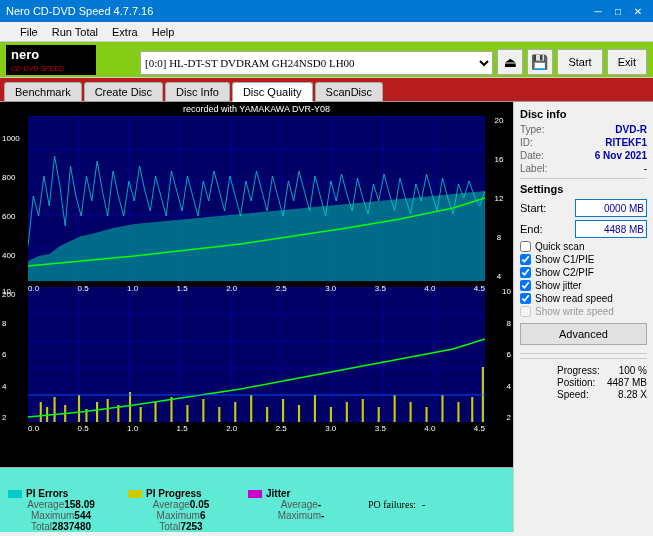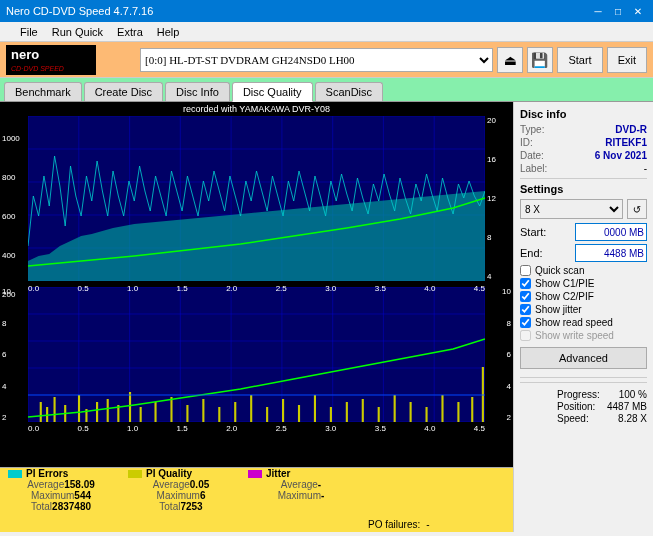--- a/index.html
+++ b/index.html
@@ -47,24 +47,24 @@
       gap: 2px;
     }
     .menu-item {
       padding: 2px 6px;
       cursor: pointer;
       font-size: 11px;
     }
 
     
     .toolbar {
-      background: #fdba74;
+      background: #84cc16;
       height: 36px;
       display: flex;
-      align-items: center;
+      align-items: flex-end;
       padding: 2px 6px;
       border-bottom: 1px solid #ccc;
       gap: 4px;
     }
     .logo-area {
       display: flex;
       align-items: center;
       width: 130px;
     }
     .drive-select {
@@ -88,21 +88,21 @@
       padding: 0 10px;
       border: 1px solid #aaa;
       background: #f0f0f0;
       cursor: pointer;
       font-size: 11px;
     }
 
     
     .tabs {
       display: flex;
-      background: #86efac;
+      background: #b91c1c;
       padding: 4px 4px 0;
       border-bottom: 1px solid #999;
     }
     .tab {
       padding: 3px 10px;
       border: 1px solid #aaa;
       border-bottom: none;
       background: #ddd;
       cursor: pointer;
       font-size: 11px;
@@ -242,24 +242,24 @@
     .progress-row {
       display: flex;
       justify-content: space-between;
       font-size: 10px;
       margin-bottom: 1px;
       padding-left: 37px;
     }
 
     
     .bottom-legend {
-      background: #fde047;
+      background: #5eead4;
       height: 65px;
       display: flex;
-      padding: 0 8px;
+      padding: 20px 8px;
       border-top: 1px solid #aaa;
       gap: 10px;
     }
     .legend-group {
       display: flex;
       flex-direction: column;
       min-width: 110px;
     }
     .legend-header {
       display: flex;
@@ -295,21 +295,21 @@
   <span class="title-bar-title">Nero CD-DVD Speed 4.7.7.16</span>
   <div class="title-bar-controls">
     <button class="title-btn">─</button>
     <button class="title-btn">□</button>
     <button class="title-btn close">✕</button>
   </div>
 </div>
 
 <div class="menu-bar">
   <span class="menu-item">File</span>
-  <span class="menu-item">Run Quick</span>
+  <span class="menu-item">Run Total</span>
   <span class="menu-item">Extra</span>
   <span class="menu-item">Help</span>
 </div>
 
 <div class="toolbar">
   <div class="logo-area">
     <svg width="90" height="30" viewBox="0 0 90 30">
       <rect width="90" height="30" fill="#000"></rect>
       <text x="5" y="14" font-size="13" font-weight="bold" fill="white" font-family="Arial">nero</text>
       <text x="5" y="26" font-size="7" fill="#cc0000" font-family="Arial" font-style="italic">CD·DVD SPEED</text>
@@ -386,21 +386,21 @@
       </svg>
 
       <div style="position:absolute;top:32px;left:0;width:28px;height:165px;display:flex;flex-direction:column;justify-content:space-between;padding:0 2px;">
         <span style="color:white;font-size:8px;">1000</span>
         <span style="color:white;font-size:8px;">800</span>
         <span style="color:white;font-size:8px;">600</span>
         <span style="color:white;font-size:8px;">400</span>
         <span style="color:white;font-size:8px;">200</span>
       </div>
 
-      <div style="position:absolute;top:14px;right:0;width:28px;height:165px;display:flex;flex-direction:column;justify-content:space-between;padding:0 2px;text-align:left;">
+      <div style="position:absolute;top:14px;right:0;width:28px;height:165px;display:flex;flex-direction:column;justify-content:space-between;padding:0 2px;text-align:center;">
         <span style="color:white;font-size:8px;">20</span>
         <span style="color:white;font-size:8px;">16</span>
         <span style="color:white;font-size:8px;">12</span>
         <span style="color:white;font-size:8px;">8</span>
         <span style="color:white;font-size:8px;">4</span>
       </div>
 
       <svg style="position:absolute;top:185px;left:28px;right:28px;width:calc(100% - 56px);height:135px;" viewBox="0 0 430 135" preserveAspectRatio="none">
         <rect width="430" height="135" fill="#000066"></rect>
 
@@ -523,21 +523,21 @@
         </div>
         <div class="stat-row">
           <span class="stat-label">Total</span>
           <span class="stat-val">2837480</span>
         </div>
       </div>
 
       <div class="legend-group">
         <div class="legend-header">
           <div class="color-box" style="background:#cccc00;"></div>
-          <span>PI Quality</span>
+          <span>PI Progress</span>
         </div>
         <div class="stat-row">
           <span class="stat-label">Average</span>
           <span class="stat-val">0.05</span>
         </div>
         <div class="stat-row">
           <span class="stat-label">Maximum</span>
           <span class="stat-val">6</span>
         </div>
         <div class="stat-row">
@@ -556,21 +556,21 @@
           <span class="stat-val">-</span>
         </div>
         <div class="stat-row">
           <span class="stat-label">Maximum</span>
           <span class="stat-val">-</span>
         </div>
       </div>
 
       <div class="po-section">
         <div class="stat-row">
-          <span style="margin-right:6px;">PO failures:</span>
+          <span style="margin-right:6px;font-family:Liberation Serif, serif;">PO failures:</span>
           <span>-</span>
         </div>
       </div>
     </div>
 
   </div>
 
   <div class="right-panel">
 
     
@@ -589,31 +589,20 @@
     </div>
     <div class="info-row">
       <span class="info-label">Label:</span>
       <span class="info-value normal">-</span>
     </div>
 
     <div class="divider"></div>
 
     
     <div class="panel-section-title">Settings</div>
-    <div class="settings-row">
-      <select class="speed-select">
-        <option>8 X</option>
-        <option>Maximum</option>
-        <option>1 X</option>
-        <option>2 X</option>
-        <option>4 X</option>
-        <option>16 X</option>
-      </select>
-      <button class="refresh-btn">↺</button>
-    </div>
 
     <div class="field-row">
       <span>Start:</span>
       <input class="mb-field" type="text" value="0000 MB" style="">
     </div>
     <div class="field-row">
       <span>End:</span>
       <input class="mb-field" type="text" value="4488 MB" style="">
     </div>
 

